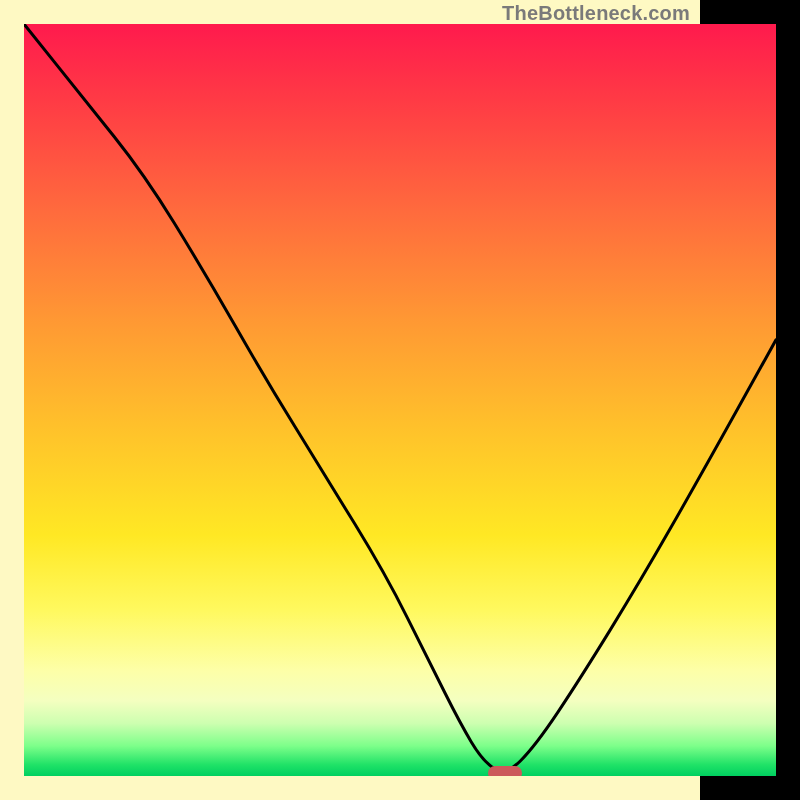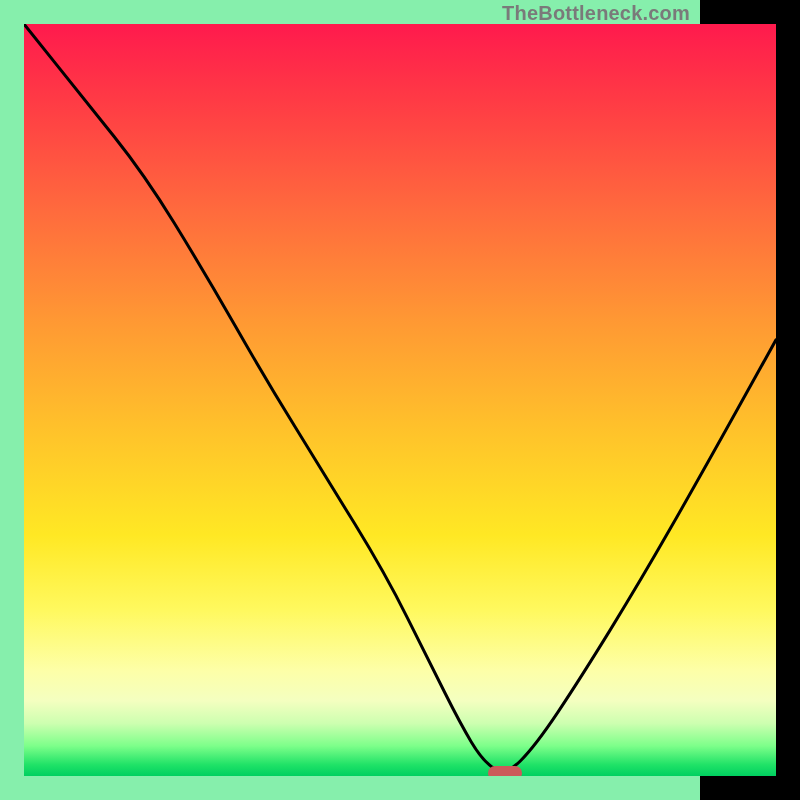--- a/index.html
+++ b/index.html
@@ -9,21 +9,21 @@
     height: 800px;
     background: #000;
     overflow: hidden;
   }
   .frame {
     position: absolute;
     left: 0;
     top: 0;
     width: 700px;
     height: 800px;
-    background: #86efac;
+    background: #fef9c3;
   }
   .plot-area {
     position: absolute;
     left: 24px;
     top: 24px;
     width: 752px;
     height: 752px;
     overflow: hidden;
   }
   .gradient {

